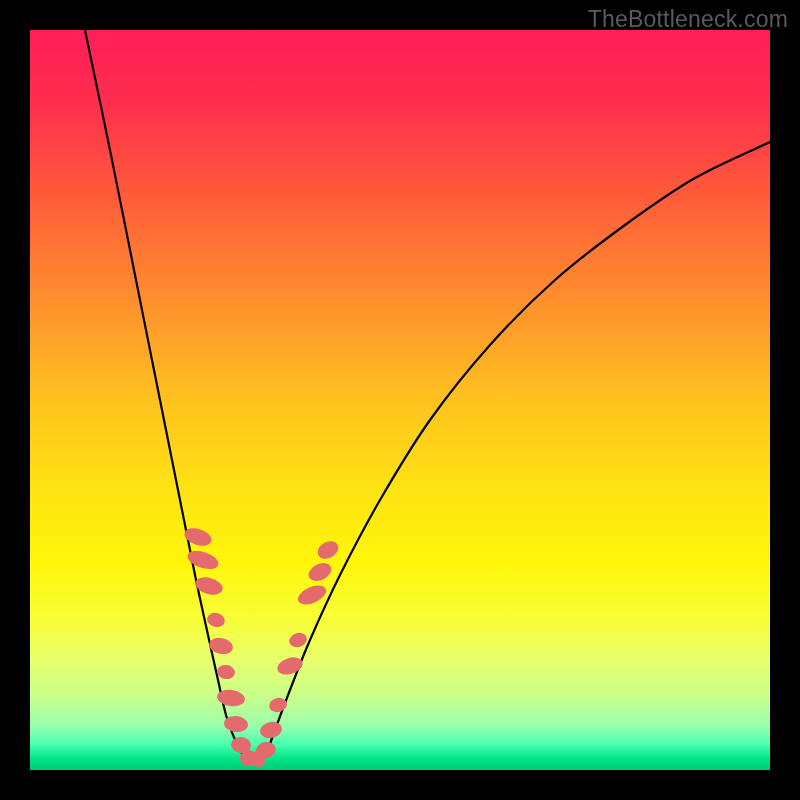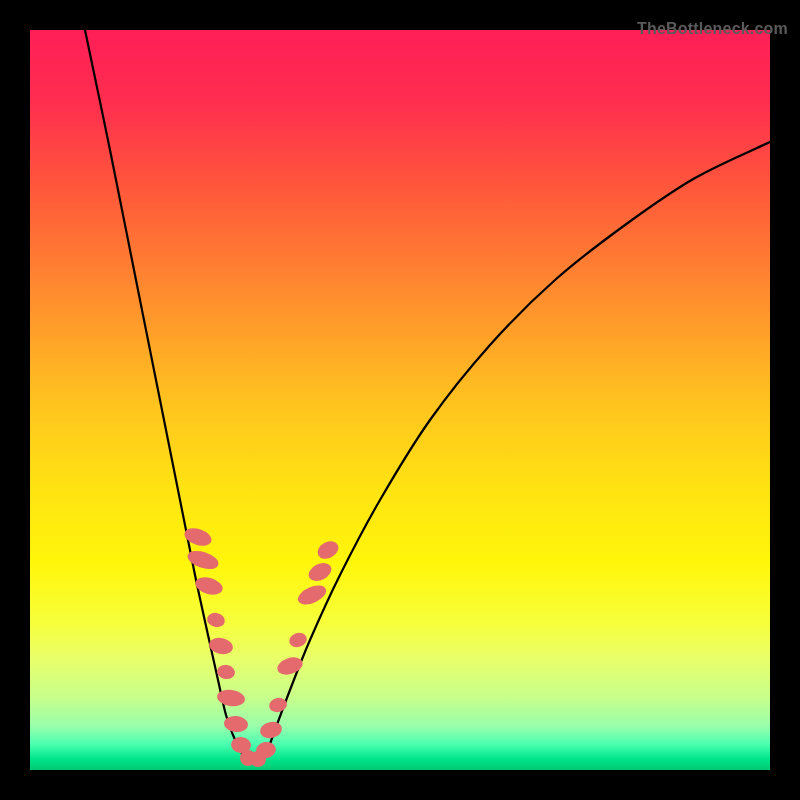--- a/index.html
+++ b/index.html
@@ -18,25 +18,25 @@
     width: 740px;
     height: 740px;
     overflow: hidden;
   }
   .gradient {
     position: absolute;
     left: 0; top: 0; right: 0; bottom: 0;
   }
   .watermark {
     position: absolute;
-    top: 20px;
+    top: 6px;
     right: 12px;
     color: #5a5a5a;
-    font-size: 16px;
-    font-weight: 700;
+    font-size: 23px;
+    font-weight: 400;
     letter-spacing: 0.2px;
     z-index: 20;
   }
   svg.curves {
     position: absolute;
     left: 0; top: 0;
     width: 740px;
     height: 740px;
     z-index: 10;
   }

